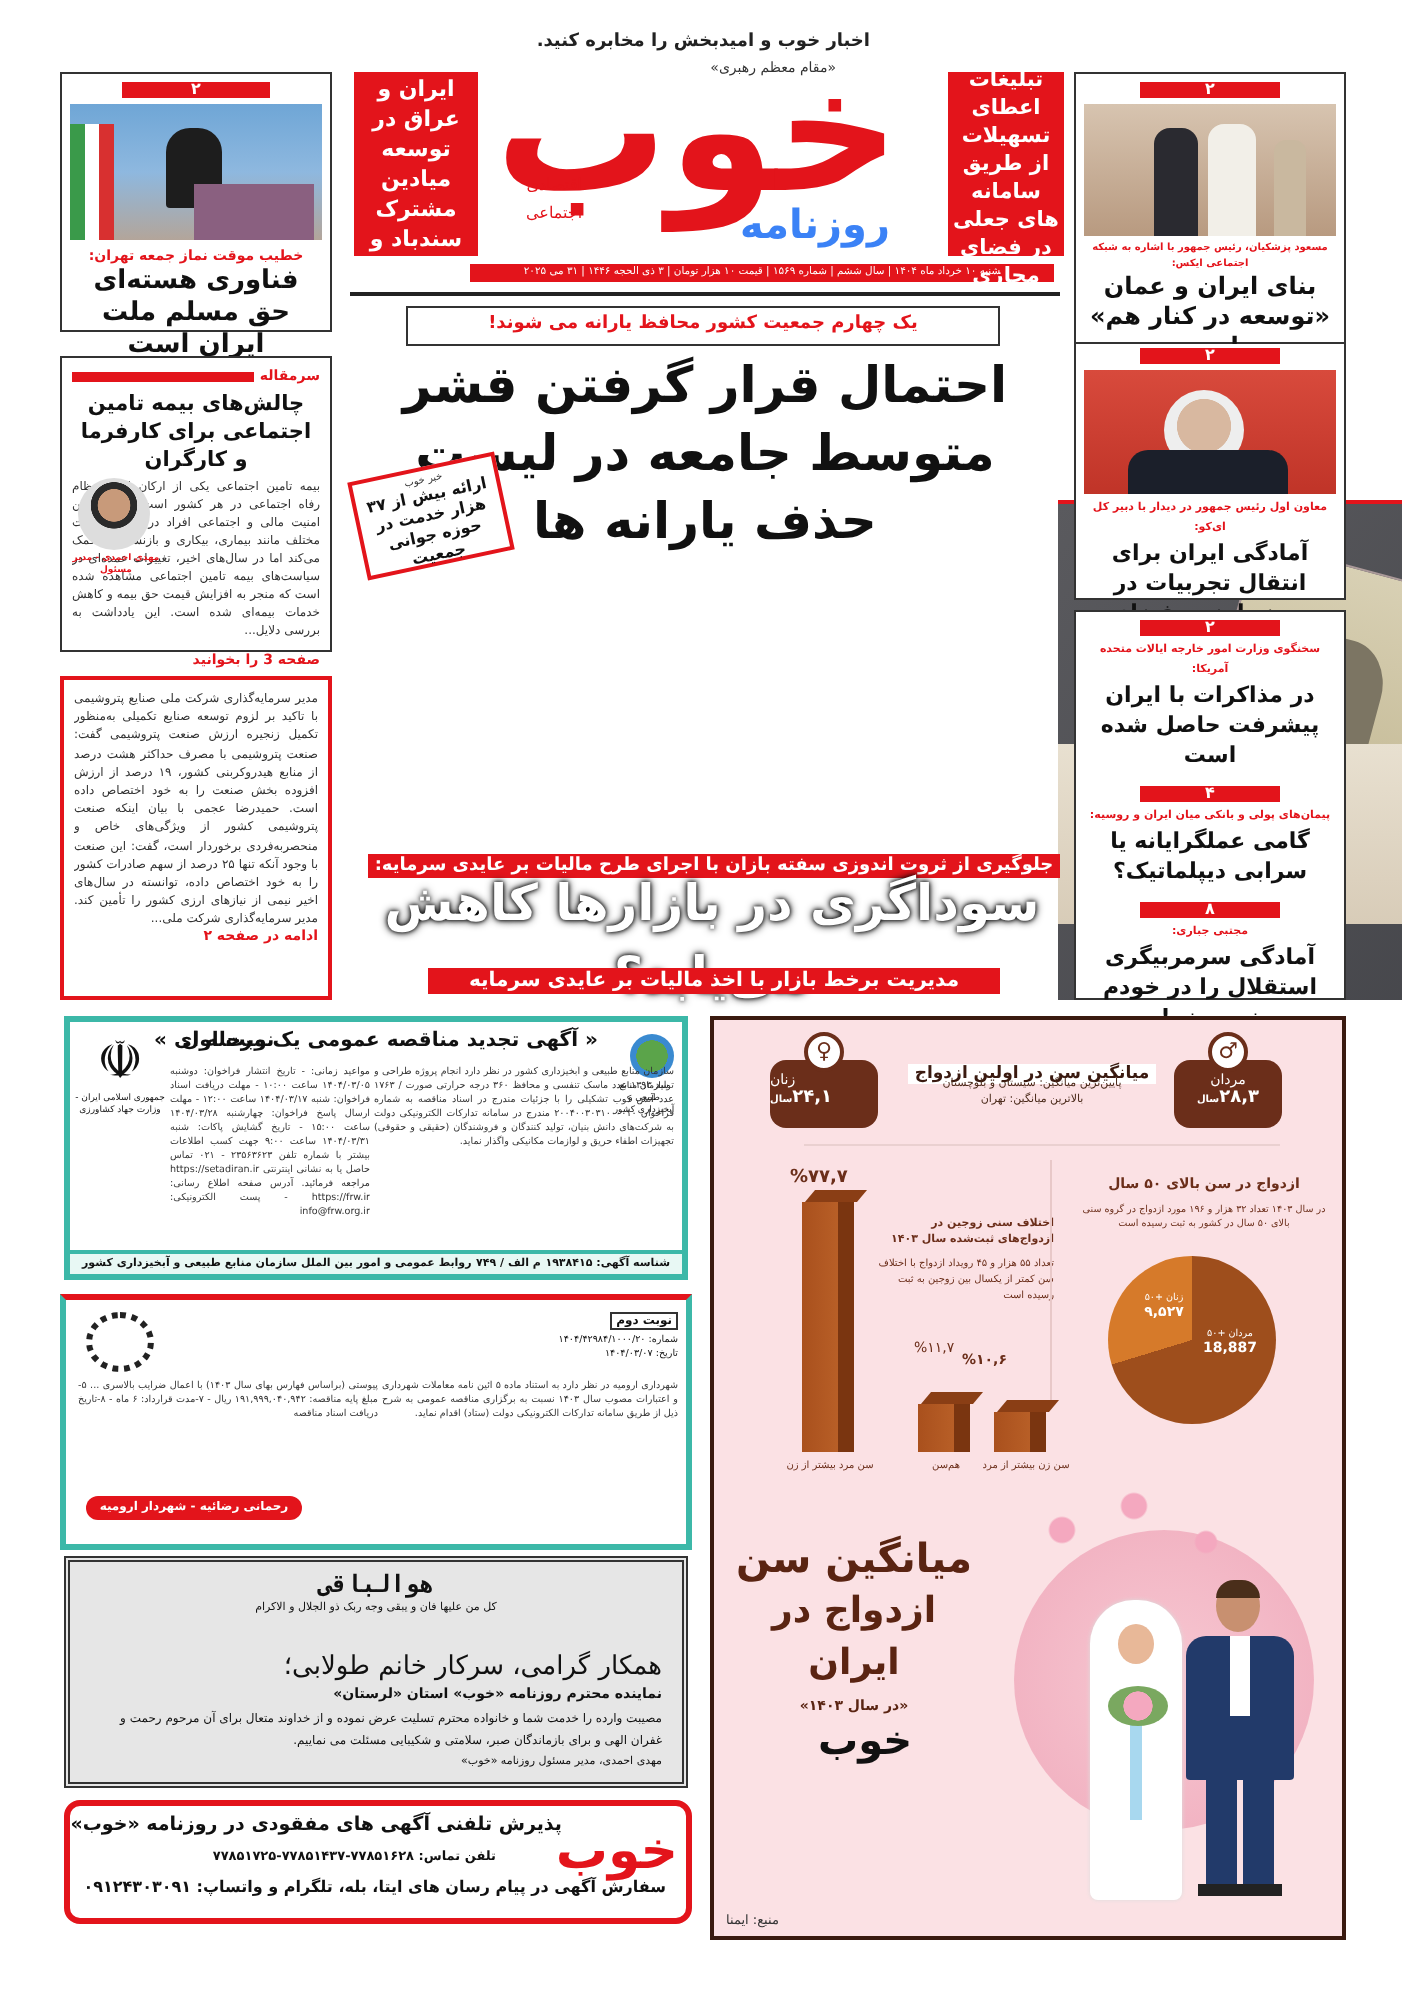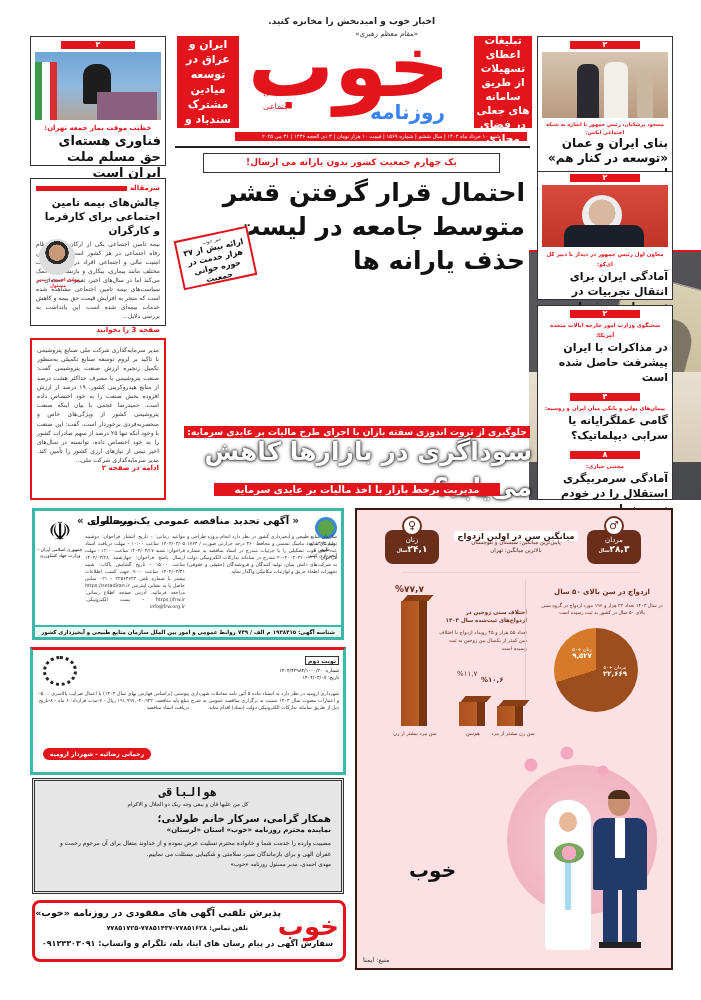--- a/index.html
+++ b/index.html
@@ -1,21 +1,21 @@
 <!DOCTYPE html>
 <html><head>
 <meta charset="utf-8">
 <style>
 *{box-sizing:border-box;margin:0;padding:0}
 body{width:701px;height:1000px;background:#fff;font-family:"DejaVu Sans",sans-serif;position:relative;overflow:hidden;direction:rtl;color:#111}
 .abs{position:absolute}
 .box{border:1.5px solid #333;background:#fff}
 .redbar{background:#e3141b;color:#fff;text-align:center;font-size:8px;height:8px;line-height:8px;font-weight:bold}
 .kicker{color:#e3141b;font-size:7px;text-align:center;font-weight:bold;line-height:10px}
-.hl{font-weight:bold;color:#111}
+.hl{font-weight:bold;text-align:center;color:#111}
 .photo{background:#8a7a6a;overflow:hidden;position:relative}
 .redblock{background:#e3141b;color:#fff;font-weight:bold;text-align:center;display:flex;align-items:center;justify-content:center;line-height:17px;font-size:13px;padding:2px}
 .small{font-size:6.5px;line-height:9.5px;text-align:justify;color:#333}
 .pink{background:#fbe1e4}
 .brown{background:#6b2e1a;color:#fff}
 .bar3d{position:absolute;bottom:0;background:linear-gradient(90deg,#a9501d 0%,#b85f27 70%,#7a3510 70%,#7a3510 100%)}
 .bar3d::before{content:"";position:absolute;top:-6px;left:4px;right:-4px;height:6px;background:#8a3e15;transform:skewX(-40deg)}
 </style>
 </head>
 <body>
@@ -62,21 +62,21 @@
   <div class="small" style="font-size:6px;line-height:9px;height:86px;overflow:hidden">بیمه تامین اجتماعی یکی از ارکان اصلی نظام رفاه اجتماعی در هر کشور است که به تأمین امنیت مالی و اجتماعی افراد در برابر خطرات مختلف مانند بیماری، بیکاری و بازنشستگی کمک می‌کند اما در سال‌های اخیر، تغییرات عمده‌ای در سیاست‌های بیمه تامین اجتماعی مشاهده شده است که منجر به افزایش قیمت حق بیمه و کاهش خدمات بیمه‌ای شده است. این یادداشت به بررسی دلایل...</div>
   <div class="kicker" style="text-align:right">صفحه 3 را بخوانید</div>
 </div>
 
 <div class="abs" style="left:30px;top:338px;width:136px;height:162px;border:2px solid #e3141b;padding:3px 5px;background:#fff">
   <div class="small" style="font-size:6px;line-height:9.2px;height:118px;overflow:hidden;margin-top:2px">مدیر سرمایه‌گذاری شرکت ملی صنایع پتروشیمی با تاکید بر لزوم توسعه صنایع تکمیلی به‌منظور تکمیل زنجیره ارزش صنعت پتروشیمی گفت: صنعت پتروشیمی با مصرف حداکثر هشت درصد از منابع هیدروکربنی کشور، ۱۹ درصد از ارزش افزوده بخش صنعت را به خود اختصاص داده است. حمیدرضا عجمی با بیان اینکه صنعت پتروشیمی کشور از ویژگی‌های خاص و منحصربه‌فردی برخوردار است، گفت: این صنعت با وجود آنکه تنها ۲۵ درصد از سهم صادرات کشور را به خود اختصاص داده، توانسته در سال‌های اخیر نیمی از نیازهای ارزی کشور را تأمین کند. مدیر سرمایه‌گذاری شرکت ملی...</div>
   <div class="kicker" style="text-align:right">ادامه در صفحه ۲</div>
 </div>
 
 <div class="abs" style="left:203px;top:153px;width:297px;height:20px;border:1.5px solid #333;text-align:center;font-size:9px;font-weight:bold;color:#e3141b;line-height:17px">
-  <span>یک چهارم جمعیت کشور بدون یارانه می ارسال!</span>
+  <span>یک چهارم جمعیت کشور محافظ یارانه می شوند!</span>
 </div>
 <div class="abs hl" style="left:180px;top:176px;width:345px;font-size:25px;line-height:34px;font-weight:900">احتمال قرار گرفتن قشر متوسط جامعه در لیست حذف یارانه ها</div>
 
 <div class="abs photo" style="left:180px;top:250px;width:352px;height:250px;background:linear-gradient(135deg,#5a5a5e 0%,#3f4045 100%);border-top:2px solid #e3141b">
   <div class="abs" style="left:80px;top:30px;width:110px;height:130px;background:linear-gradient(180deg,#d8d0b4,#c2b792);transform:rotate(15deg);border:1px solid #a99">
     <div style="position:absolute;left:30px;top:35px;width:50px;height:60px;background:#7c7563;border-radius:40% 40% 10% 10%"></div>
   </div>
 
   <div class="abs" style="left:0;top:120px;width:240px;height:90px;background:linear-gradient(180deg,#e8e0d0,#d8ccb8)"></div>
 </div>
@@ -155,42 +155,42 @@
   <div class="abs" style="right:4px;top:18px;font-size:4.8px">شماره: ۱۴۰۴/۴۲۹۸۴/۱۰۰۰/۲۰</div>
   <div class="abs" style="right:4px;top:25px;font-size:4.8px">تاریخ: ۱۴۰۴/۰۳/۰۷</div>
   <div class="abs small" style="right:4px;top:40px;width:148px;height:78px;font-size:4.8px;line-height:7px;overflow:hidden">شهرداری ارومیه در نظر دارد به استناد ماده ۵ آئین نامه معاملات شهرداری و اعتبارات مصوب سال ۱۴۰۳ نسبت به برگزاری مناقصه عمومی به شرح ذیل از طریق سامانه تدارکات الکترونیکی دولت (ستاد) اقدام نماید.</div>
   <div class="abs small" style="left:6px;top:40px;width:150px;height:50px;font-size:4.8px;line-height:7px;overflow:hidden">پیوستی (براساس فهارس بهای سال ۱۴۰۳) با اعمال ضرایب بالاسری ... ۵-مبلغ پایه مناقصه: ۱۹۱,۹۹۹,۰۴۰,۹۴۲ ریال - ۷-مدت قرارداد: ۶ ماه - ۸-تاریخ دریافت اسناد مناقصه</div>
   <div class="abs" style="left:10px;top:98px;width:108px;height:12px;background:#e3141b;color:#fff;font-size:6px;font-weight:bold;line-height:12px;text-align:center;border-radius:6px">رحمانی رضائیه - شهردار ارومیه</div>
 </div>
 
 <div class="abs" style="left:32px;top:778px;width:312px;height:116px;background:#e6e6e6;border:3px double #333;padding:4px 10px;text-align:center">
   <div style="font-family:Liberation Mono, monospace;font-size:12px;font-weight:bold">هوالباقی</div>
   <div style="font-size:5.5px;line-height:8px">کل من علیها فان و یبقی وجه ربک ذو الجلال و الاکرام</div>
-  <div style="font-size:10px;font-weight:bold;text-align:right;margin-top:5px">همکار گرامی، سرکار خانم طولابی؛</div>
+  <div style="font-size:13px;font-weight:normal;text-align:right;margin-top:18px">همکار گرامی، سرکار خانم طولابی؛</div>
   <div style="font-size:7px;font-weight:bold;text-align:right;margin-top:2px">نماینده محترم روزنامه «خوب» استان «لرستان»</div>
   <div style="font-size:6px;line-height:11px;text-align:right;margin-top:3px">مصیبت وارده را خدمت شما و خانواده محترم تسلیت عرض نموده و از خداوند متعال برای آن مرحوم رحمت و غفران الهی و برای بازماندگان صبر، سلامتی و شکیبایی مسئلت می نماییم.</div>
   <div style="font-size:5.5px;text-align:right;margin-top:2px">مهدی احمدی، مدیر مسئول روزنامه «خوب»</div>
 </div>
 
 <div class="abs" style="left:32px;top:900px;width:314px;height:62px;border:3px solid #e3141b;border-radius:8px;background:#fff">
   <div class="abs" style="right:4px;top:2px;font-size:26px;font-weight:bold;color:#e3141b;line-height:42px">خوب</div>
   <div class="abs" style="right:62px;top:4px;font-size:9.5px;font-weight:bold;white-space:nowrap">پذیرش تلفنی آگهی های مفقودی در روزنامه «خوب»</div>
   <div class="abs" style="right:95px;top:21px;font-size:6.5px;font-weight:bold;white-space:nowrap">تلفن تماس: ۷۷۸۵۱۶۲۸-۷۷۸۵۱۴۳۷-۷۷۸۵۱۷۲۵</div>
   <div class="abs" style="right:10px;top:36px;font-size:8px;font-weight:bold;white-space:nowrap">سفارش آگهی در پیام رسان های ایتا، بله، تلگرام و واتساپ: ۰۹۱۲۴۳۰۳۰۹۱</div>
 </div>
 
 <div class="abs pink" style="left:355px;top:508px;width:318px;height:462px;border:2px solid #3a1a10;overflow:hidden">
 
   <div class="abs brown" style="right:30px;top:20px;width:54px;height:34px;border-radius:8px;text-align:center;padding-top:6px">
     <div style="font-size:7px">مردان</div>
     <div style="font-size:9px;font-weight:bold"><span>۲۸,۳</span><span style="font-size:5px">سال</span></div>
   </div>
   <div class="abs" style="right:47px;top:6px;width:20px;height:20px;border-radius:50%;background:#fff;border:2px solid #6b2e1a;text-align:center;font-size:11px;line-height:16px;color:#6b2e1a">♂</div>
 
-  <div class="abs brown" style="left:28px;top:20px;width:54px;height:34px;border-radius:8px;text-align:center;padding-top:6px">
+  <div class="abs brown" style="left:28px;top:20px;width:54px;height:34px;border-radius:8px;text-align:left;padding-top:6px">
     <div style="font-size:7px">زنان</div>
     <div style="font-size:9px;font-weight:bold"><span>۲۴,۱</span><span style="font-size:5px">سال</span></div>
   </div>
   <div class="abs" style="left:45px;top:6px;width:20px;height:20px;border-radius:50%;background:#fff;border:2px solid #6b2e1a;text-align:center;font-size:11px;line-height:16px;color:#6b2e1a">♀</div>
 
   <div class="abs" style="left:90px;top:14px;width:138px;text-align:center">
     <span style="background:#fff;font-size:8.5px;font-weight:bold;color:#3a1a10;padding:0 3px">میانگین سن در اولین ازدواج</span>
   </div>
   <div class="abs" style="left:95px;top:29px;width:128px;text-align:center;font-size:5.5px;color:#4a2a1a">پایین‌ترین میانگین: سیستان و بلوچستان</div>
   <div class="abs" style="left:95px;top:37px;width:128px;text-align:center;font-size:5.5px;color:#4a2a1a">بالاترین میانگین: تهران</div>
@@ -216,23 +216,28 @@
 
   <div class="abs" style="left:180px;top:78px;width:130px;text-align:center;font-size:7px;font-weight:bold;color:#6b2e1a">ازدواج در سن بالای ۵۰ سال</div>
   <div class="abs" style="left:180px;top:92px;width:130px;text-align:center;font-size:4.8px;line-height:7px;color:#6b2e1a">در سال ۱۴۰۳ تعداد ۳۲ هزار و ۱۹۶ مورد ازدواج در گروه سنی بالای ۵۰ سال در کشور به ثبت رسیده است</div>
   <div class="abs" style="left:197px;top:118px;width:84px;height:84px;border-radius:50%;background:conic-gradient(#9e4e1c 0deg 253deg,#d67a2a 253deg 360deg)"></div>
   <div class="abs" style="left:210px;top:137px;width:30px;text-align:center;color:#fff">
     <div style="font-size:4.8px">زنان +۵۰</div>
     <div style="font-size:7px;font-weight:bold">۹,۵۲۷</div>
   </div>
   <div class="abs" style="left:240px;top:155px;width:36px;text-align:center;color:#fff">
     <div style="font-size:4.8px">مردان +۵۰</div>
-    <div style="font-size:7px;font-weight:bold">۲۲,۶۶۹</div>
-  </div>
-
+    <div style="font-size:7px;font-weight:bold">18,887</div>
+  </div>
+
+  <div class="abs hl" style="left:10px;top:255px;width:120px;color:#5a2412">
+    <div style="font-size:20px;line-height:28px">میانگین سن</div>
+    <div style="font-size:18px;line-height:26px">ازدواج در ایران</div>
+    <div style="font-size:7px;margin-top:4px">«در سال ۱۴۰۳»</div>
+  </div>
   <div class="abs" style="left:52px;top:348px;font-size:20px;font-weight:bold;color:#111">خوب</div>
 
   <div class="abs" style="left:150px;top:255px;width:150px;height:150px;border-radius:50%;background:radial-gradient(circle,#f7c8d2 0%,#f2b4c3 70%,#fbe1e4 100%)"></div>
   <div class="abs" style="left:150px;top:225px;width:120px;height:60px;background:radial-gradient(circle at 20% 50%,#f4a8bf 0 6px,transparent 7px),radial-gradient(circle at 50% 30%,#f4a8bf 0 6px,transparent 7px),radial-gradient(circle at 80% 60%,#f4a8bf 0 5px,transparent 6px)"></div>
 
   <div class="abs" style="left:188px;top:290px;width:46px;height:150px;background:#fff;border-radius:22px 22px 4px 4px;box-shadow:0 0 2px #ddd">
     <div style="position:absolute;left:14px;top:12px;width:18px;height:20px;border-radius:50%;background:#e8b898"></div>
     <div style="position:absolute;left:20px;top:60px;width:6px;height:50px;background:#a8d8ef"></div>
   </div>
   <div class="abs" style="left:197px;top:333px;width:30px;height:20px;border-radius:50%;background:radial-gradient(circle,#f4a8bf 0 40%,#7aa860 41%)"></div>

